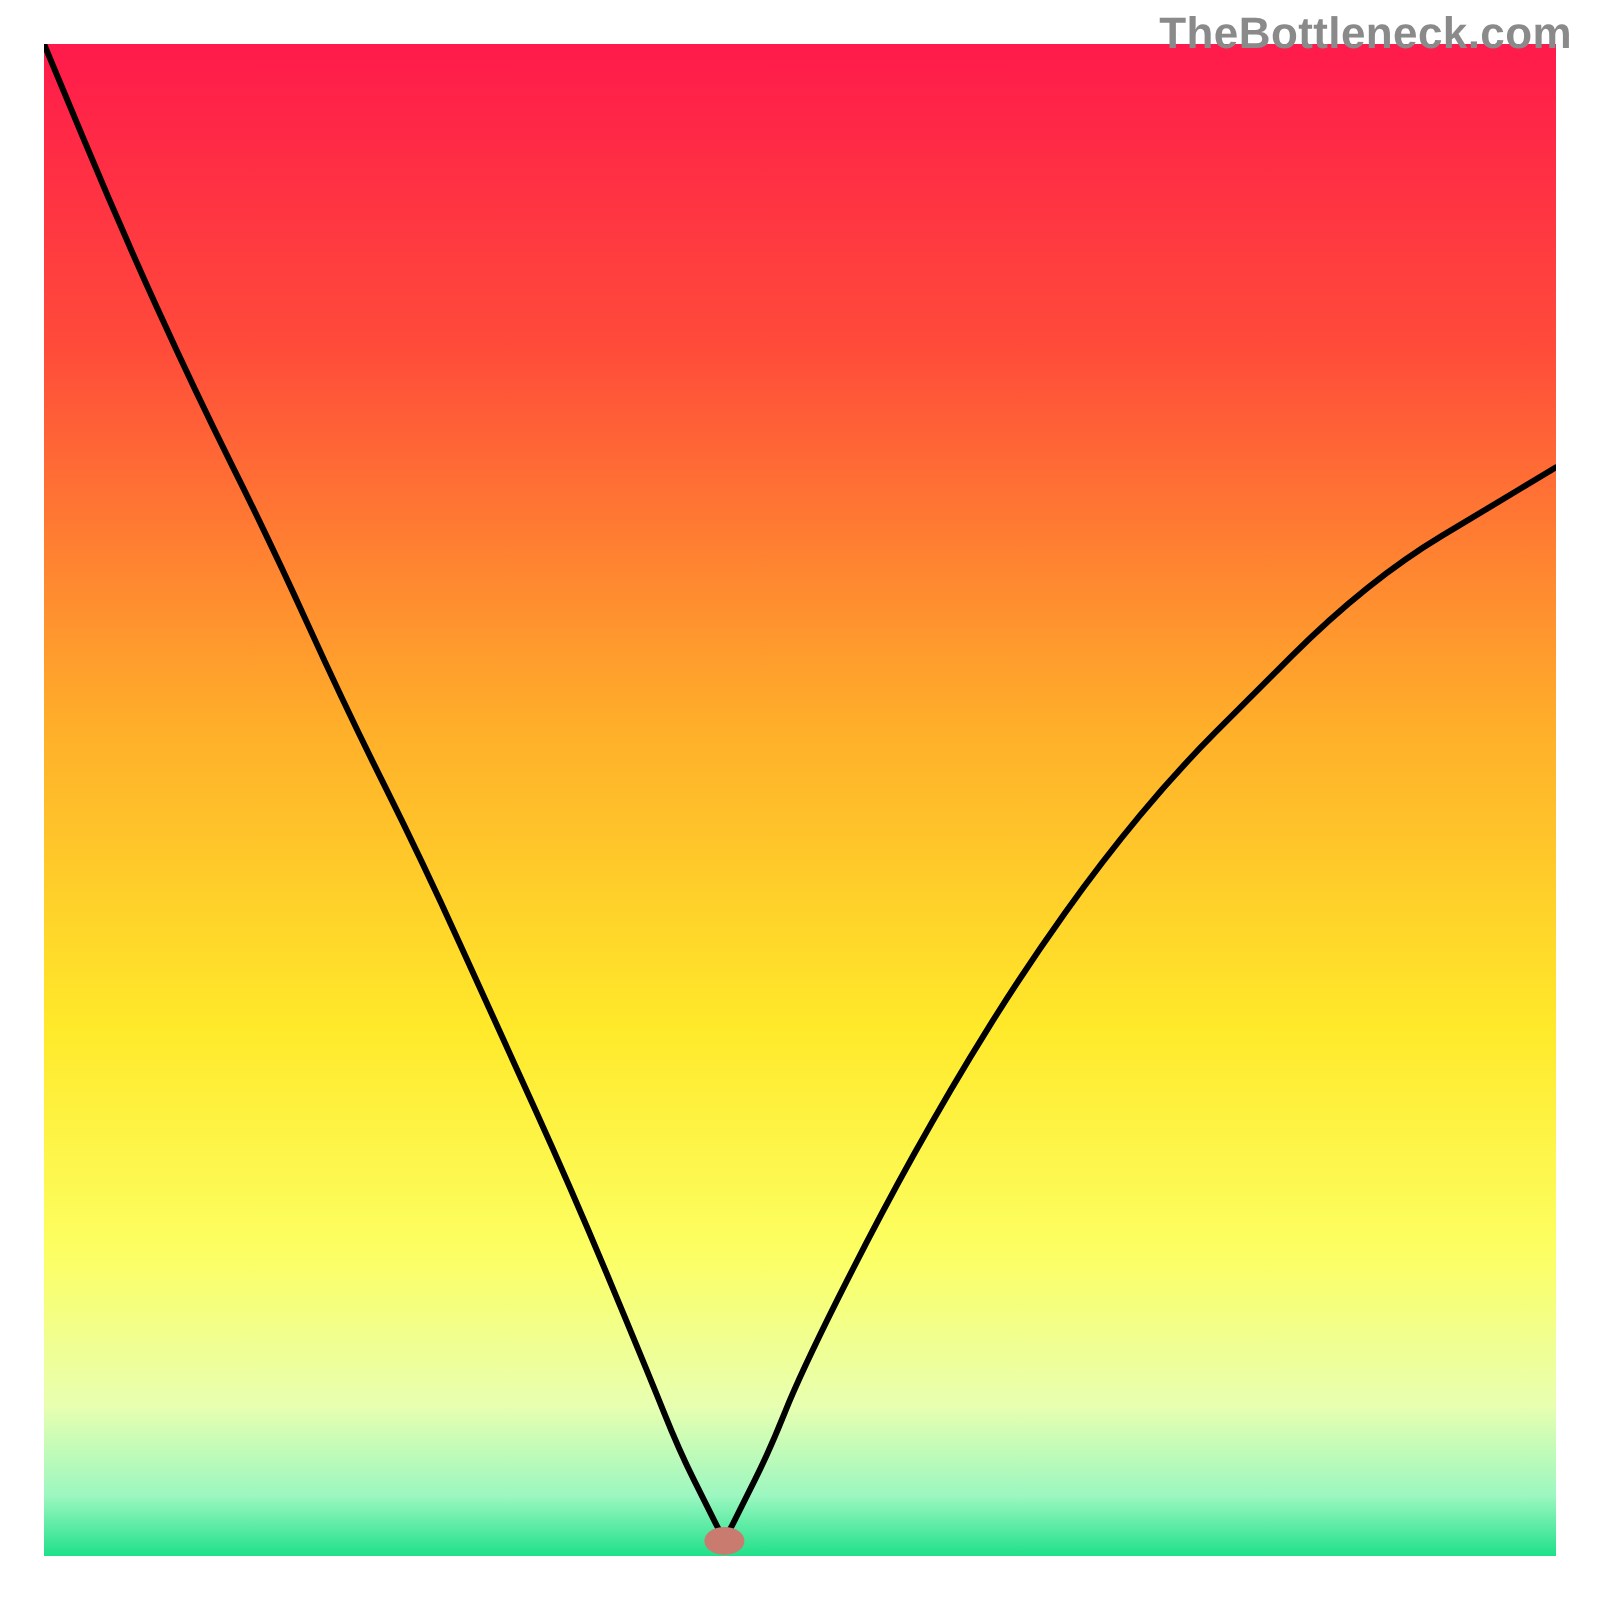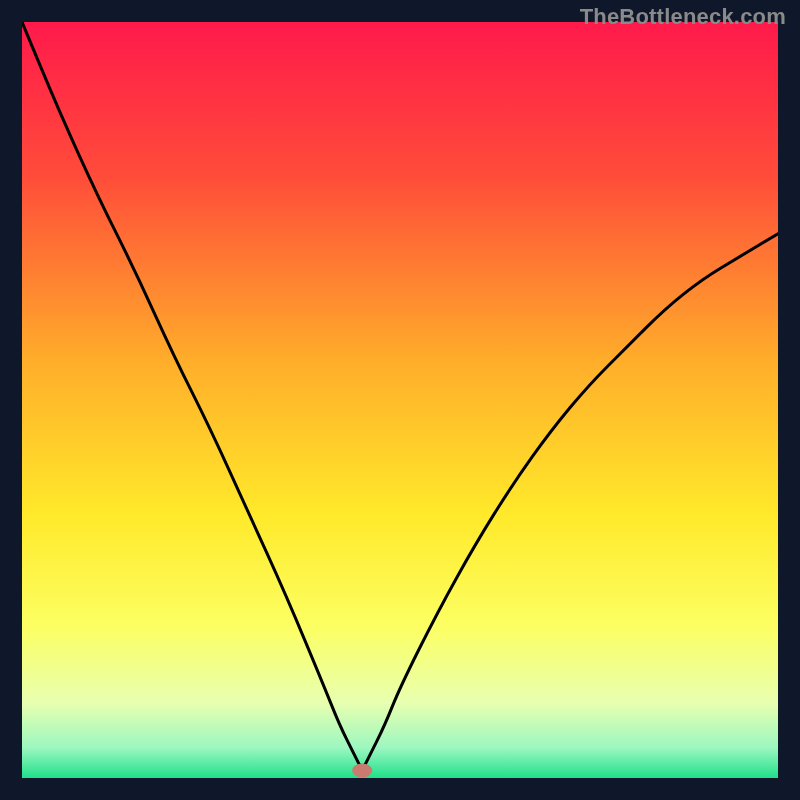--- a/index.html
+++ b/index.html
@@ -9,21 +9,21 @@
     height: 800px;
     background: #000;
     overflow: hidden;
   }
   .frame {
     position: absolute;
     left: 0;
     top: 0;
     width: 800px;
     height: 800px;
-    background: #0f172a;
+    background: #ffffff;
   }
   .plot {
     position: absolute;
     left: 22px;
     top: 22px;
     width: 756px;
     height: 756px;
     overflow: hidden;
   }
   .watermark {

